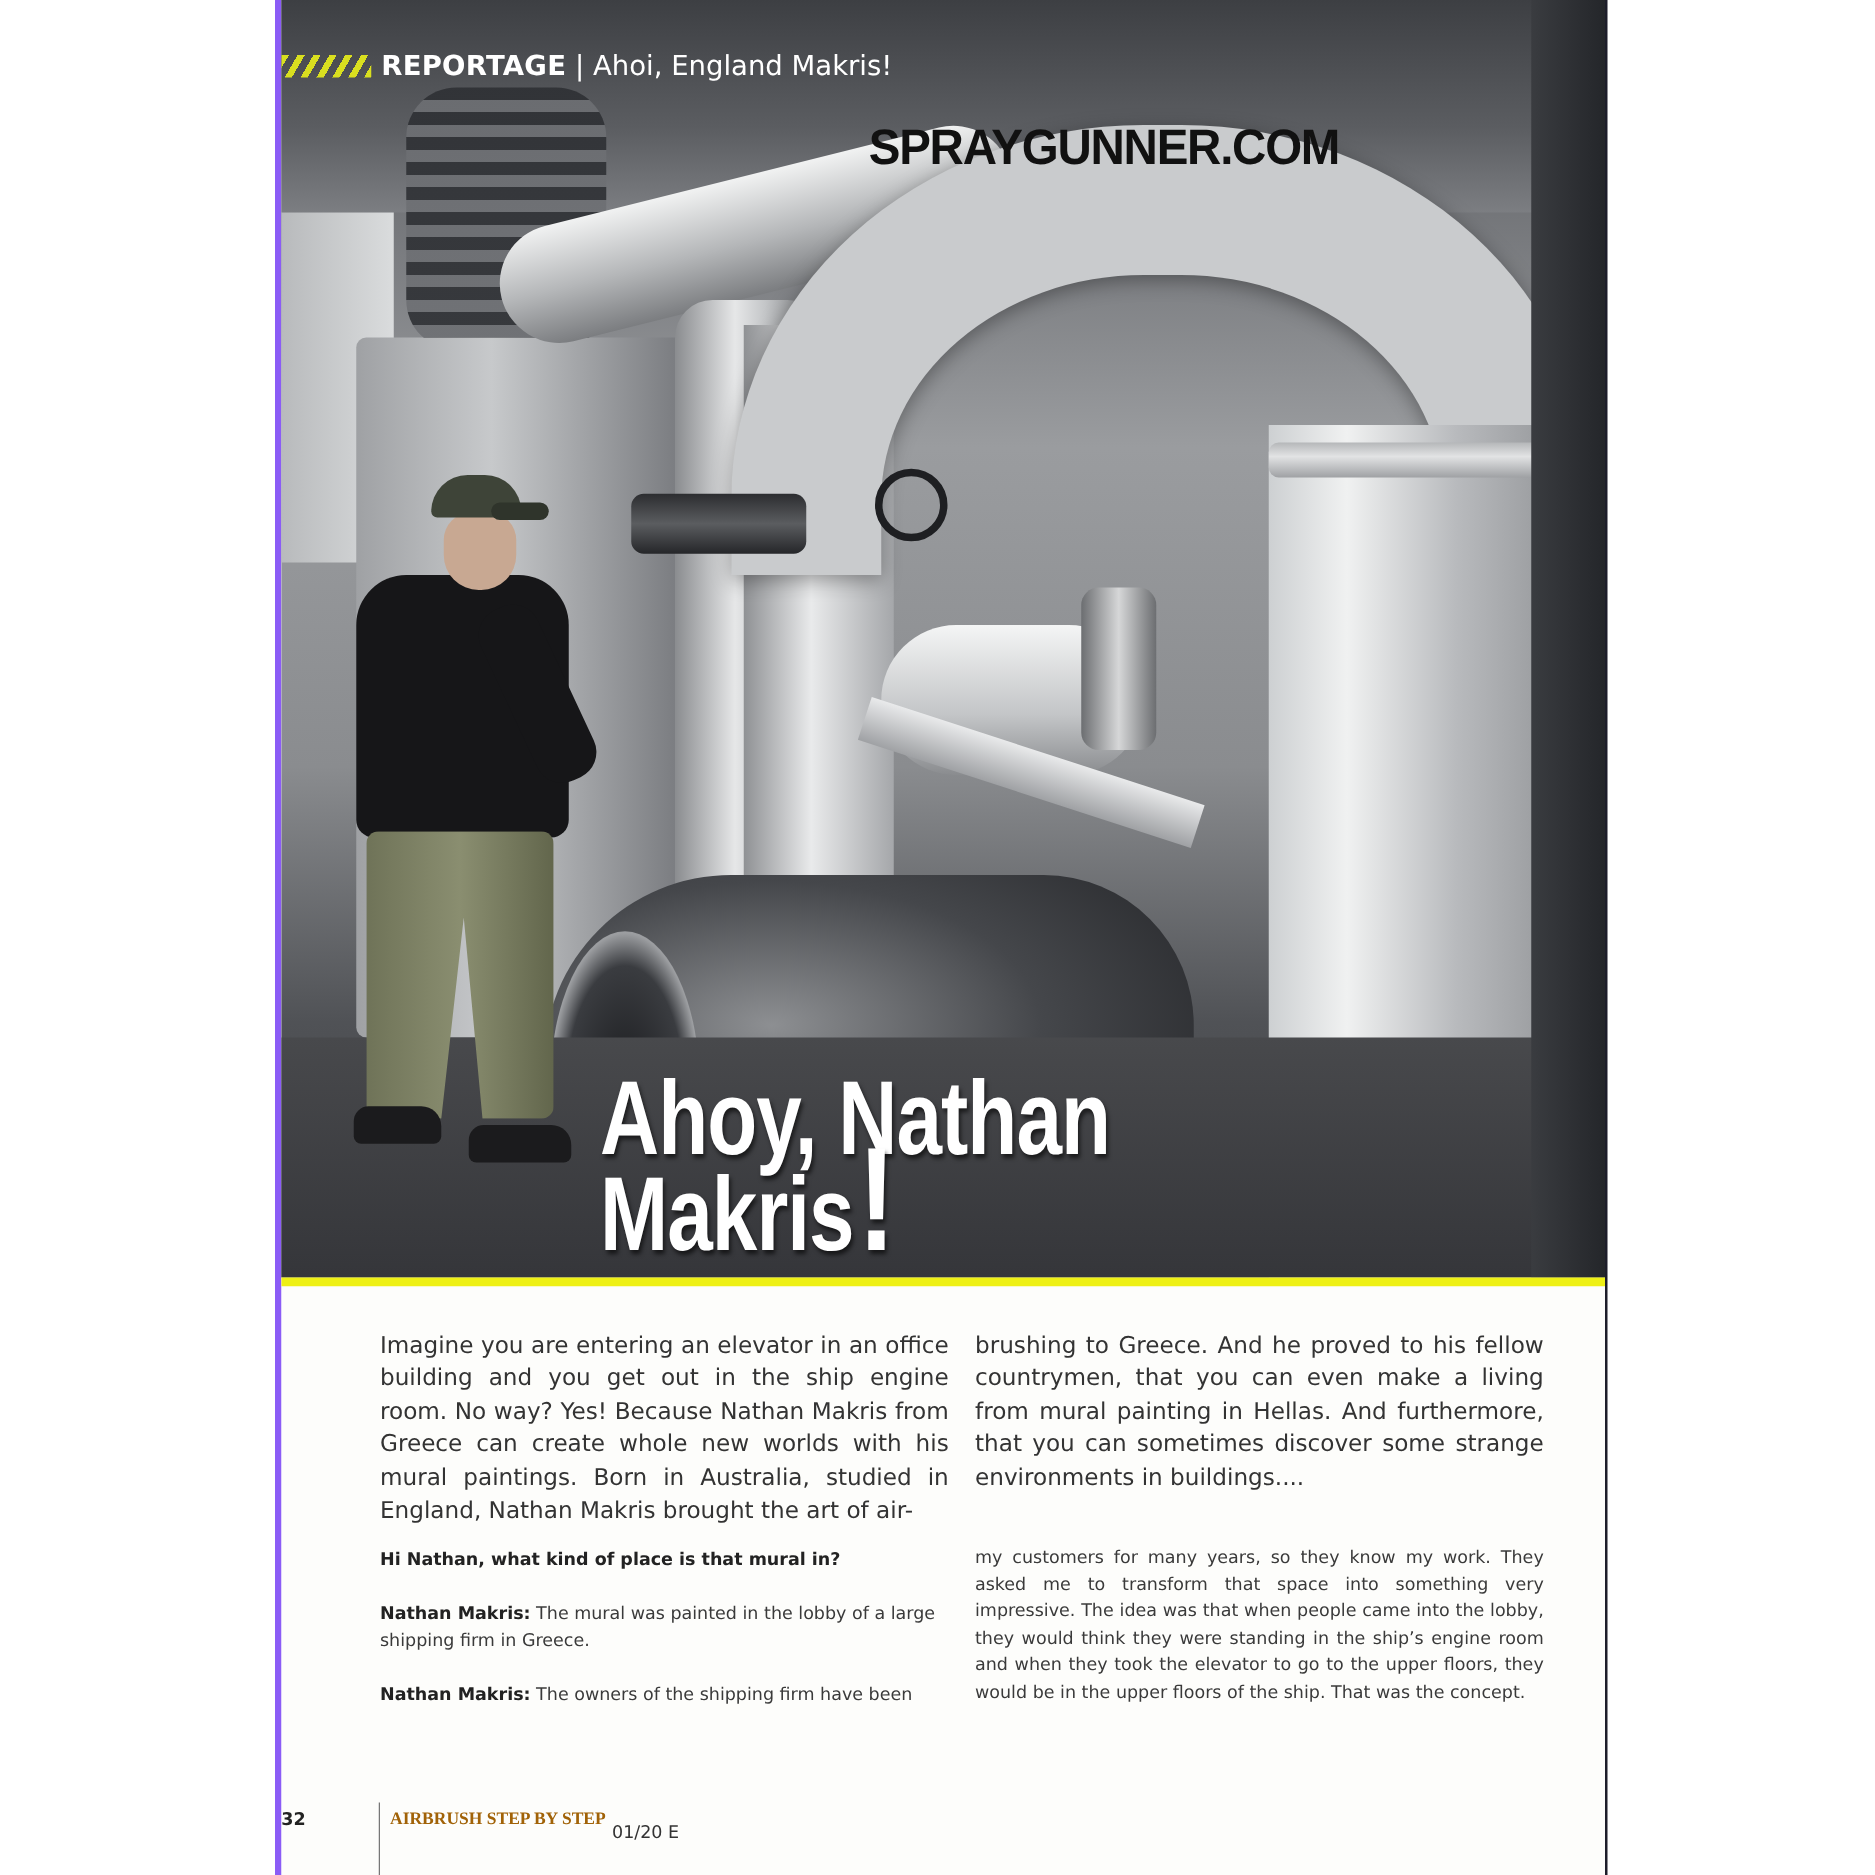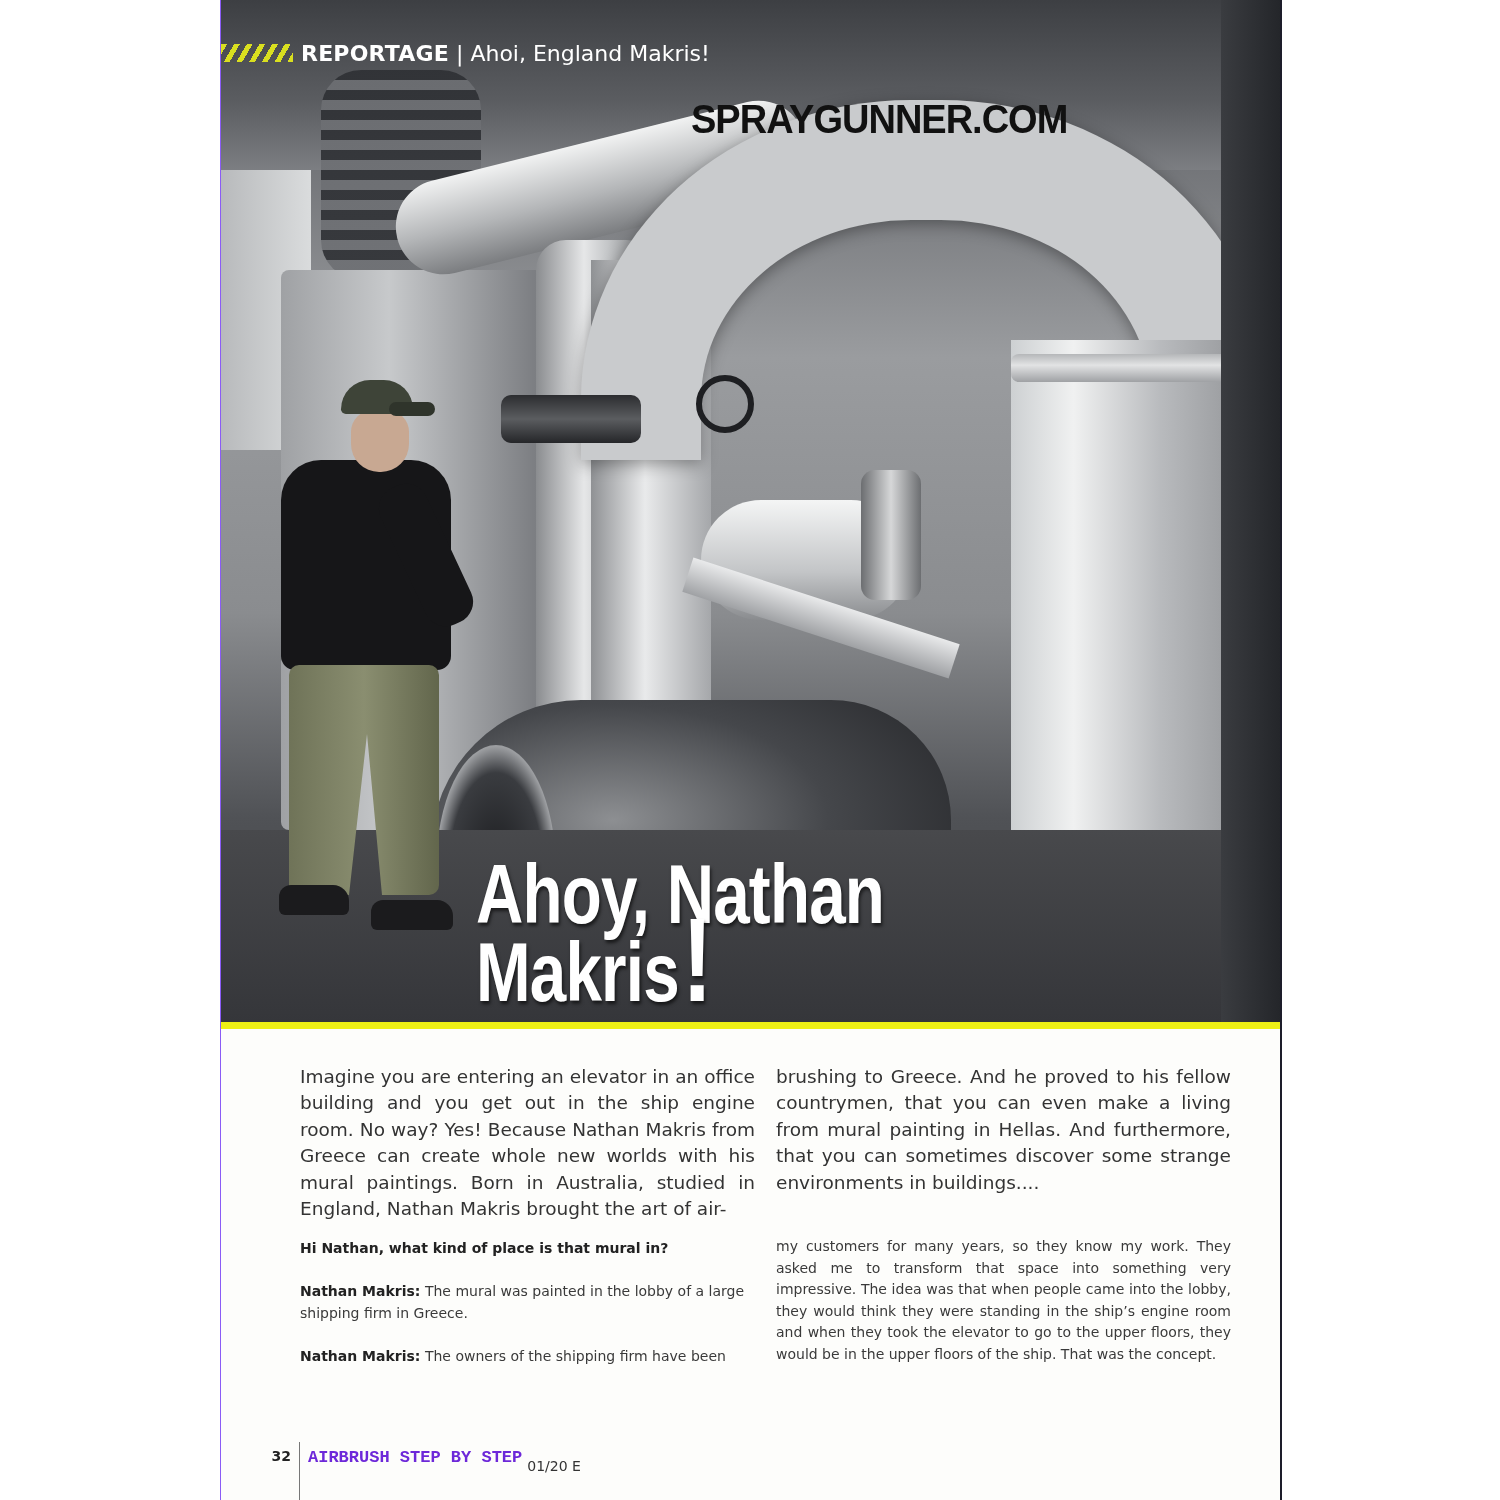--- a/index.html
+++ b/index.html
@@ -2,21 +2,21 @@
 <html><head>
 <meta charset="utf-8">
 <style>
   html, body { margin:0; padding:0; }
   body {
     width:1500px; height:1500px; background:#ffffff; position:relative; overflow:hidden;
     font-family: "DejaVu Sans", sans-serif;
   }
   .page {
     position:absolute; left:220px; top:0; width:1059px; height:1500px;
-    background:#fdfdfb; border-left:1px solid #8b5cf6; border-right:2px solid #1d1d2a;
+    background:#fdfdfb; border-left:5px solid #8b5cf6; border-right:2px solid #1d1d2a;
     overflow:hidden;
   }
   
   .photo {
     position:absolute; left:0; top:0; width:1059px; height:1022px; overflow:hidden;
     background: linear-gradient(180deg,#4a4c50 0%,#6a6c70 12%,#9a9c9f 35%,#8a8c8f 60%,#505256 80%,#3d3f43 100%);
   }
   .photo .shape { position:absolute; }
   .bg-ceiling { left:0; top:0; width:1059px; height:170px;
     background: linear-gradient(180deg,#3d3f43 0%,#5b5d61 60%,#7c7e82 100%); }
@@ -97,23 +97,23 @@
   .intro.col2 { left:555px; width:455px; }
 
   .qa { position:absolute; top:1238px; font-family:"DejaVu Sans", sans-serif; font-size:14px; line-height:21.5px; color:#3a3a3a; }
   .qa.col1 { left:79px; width:460px; }
   .qa.col2 { left:555px; width:455px; text-align:justify; top:1236px; }
   .qa p { margin:0 0 21.5px 0; }
   .qa .q { font-weight:bold; color:#222; }
   .qa .speaker { font-weight:bold; color:#222; }
 
   .folio { position:absolute; left:0; top:1442px; height:56px; display:flex; align-items:flex-start; }
-  .folio-num { width:70px; text-align:right; font-family:"DejaVu Sans", sans-serif; font-weight:bold; font-size:14px; color:#222; margin-top:6px; padding-right:8px; }
+  .folio-num { width:70px; text-align:left; font-family:"DejaVu Sans", sans-serif; font-weight:bold; font-size:14px; color:#222; margin-top:6px; padding-right:8px; }
   .folio-rule { width:1px; height:58px; background:#777; margin-right:8px; }
-  .folio-mag { font-family:Liberation Mono, monospace; font-weight:bold; font-size:17px; color:#6d28d9; margin-top:6px; }
+  .folio-mag { font-family:Liberation Serif, serif; font-weight:bold; font-size:14px; color:#a16207; margin-top:6px; }
   .folio-issue { font-family:"DejaVu Sans", sans-serif; font-size:14px; color:#333; margin-top:16px; margin-left:5px; }
 </style>
 </head>
 <body>
 
 <div class="page">
 
   <div class="photo">
     <div class="shape bg-ceiling"></div>
     <div class="shape bg-left-wall"></div>

